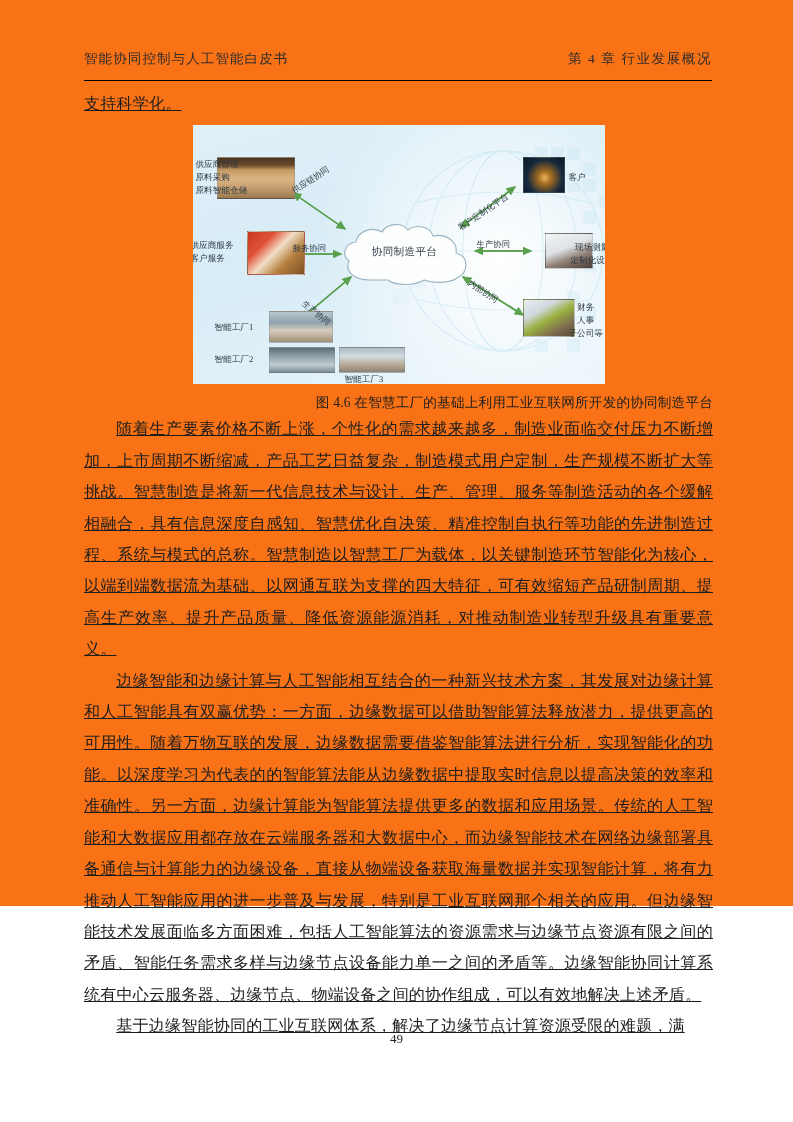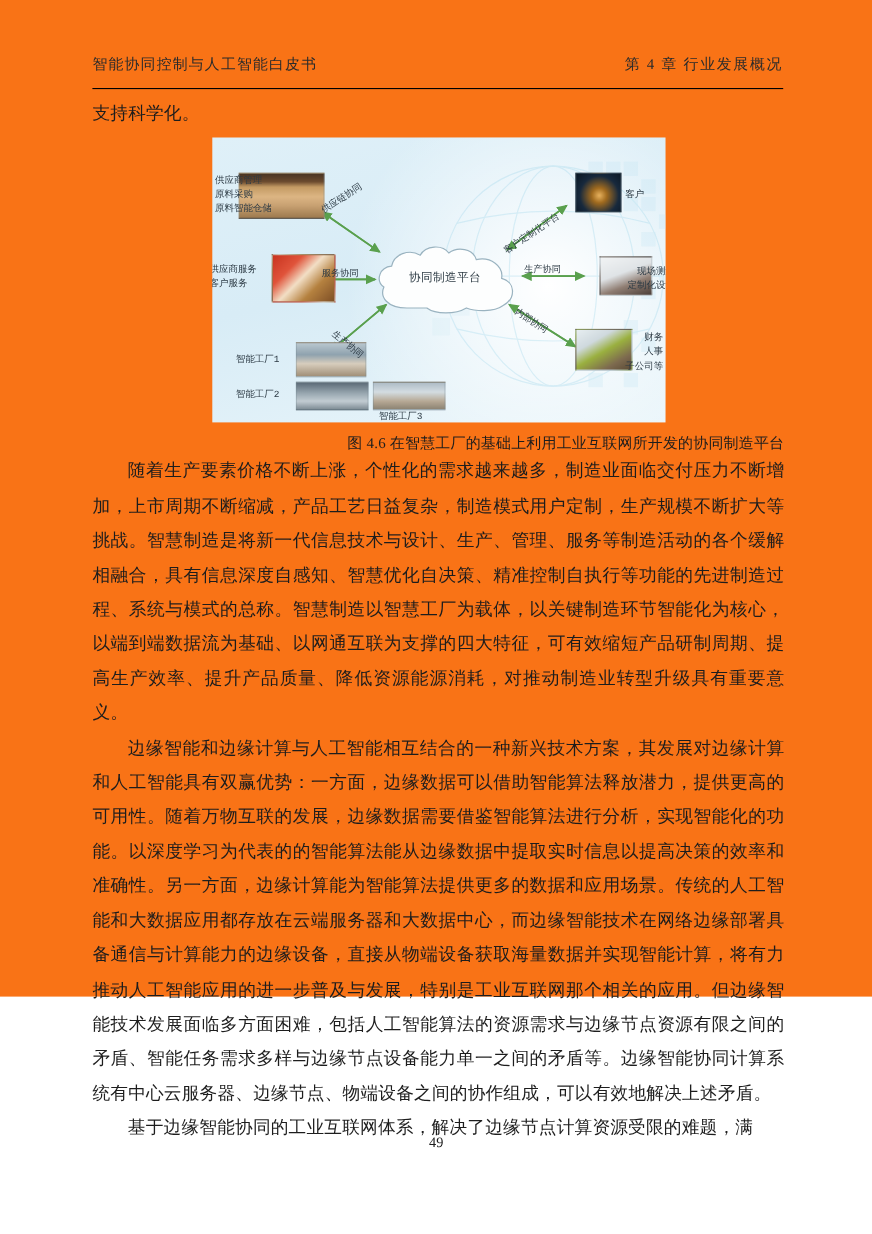--- a/index.html
+++ b/index.html
@@ -55,20 +55,21 @@
     width: 629px;
   }
   p.body {
     margin: 0;
     font-size: 16.1px;
     line-height: 31.4px;
     text-align: justify;
     text-justify: inter-ideograph;
     letter-spacing: 0.15px;
     color: #1d1d1d;
+    text-decoration: underline;
   }
   p.indent { text-indent: 2em; }
   
   .figure-wrap {
     margin-top: 6px;
     margin-bottom: 0;
   }
   .figure {
     position: relative;
     width: 412px;
@@ -107,27 +108,27 @@
     letter-spacing: .3px;
   }
   .photo {
     position: absolute;
     background-size: cover;
     border: 0.5px solid rgba(120,140,150,.35);
     box-sizing: border-box;
   }
   .lbl {
     position: absolute;
-    font-family: Liberation Mono, monospace;
+    font-family: Liberation Serif, serif;
     font-size: 8.6px;
     line-height: 12.6px;
     color: #2c3a44;
     white-space: nowrap;
   }
-  .lbl.r { text-align: right; }
+  .lbl.r { text-align: center; }
   .arrow-lbl {
     position: absolute;
     font-family: "DejaVu Sans", "Liberation Sans", sans-serif;
     font-size: 8.4px;
     color: #2c3a44;
     white-space: nowrap;
   }
   .caption {
     margin: 9px 0 0 0;
     text-align: right;

